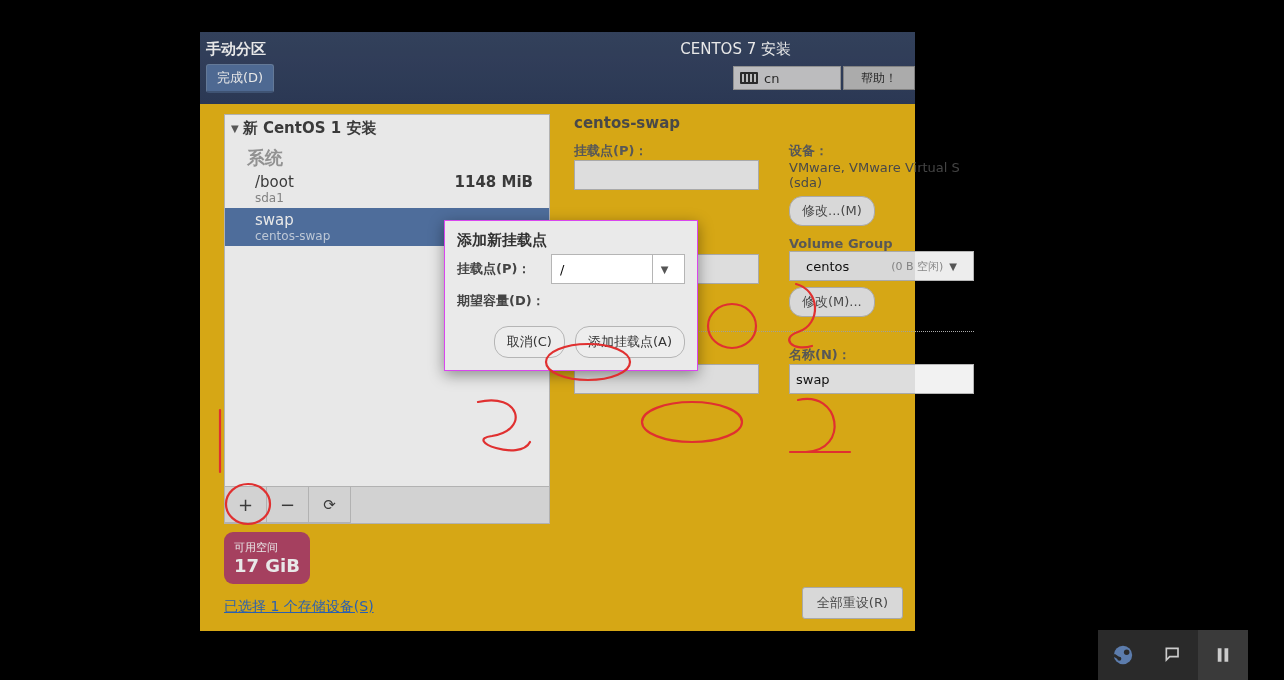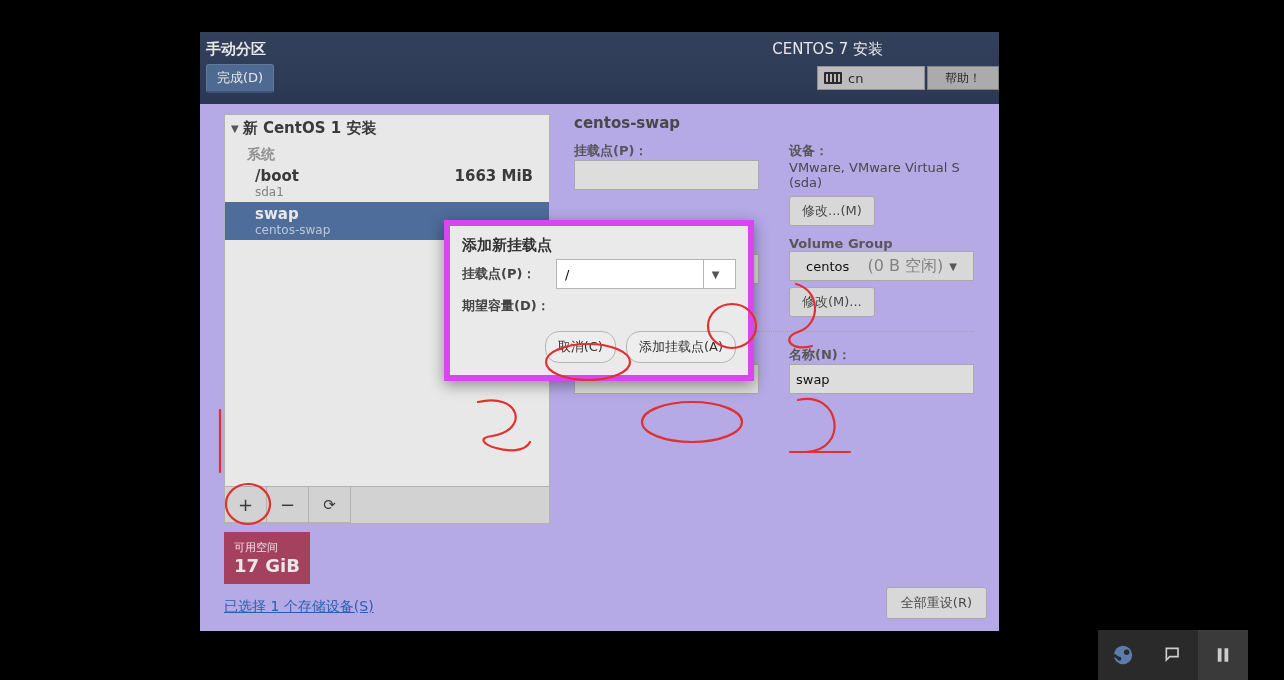--- a/index.html
+++ b/index.html
@@ -1,22 +1,22 @@
 <!DOCTYPE html>
 <html><head>
 <meta charset="utf-8">
 <style>
 * { box-sizing: border-box; margin: 0; padding: 0; font-family: "DejaVu Sans", Arial, sans-serif; }
 html, body { width: 1284px; height: 680px; background: #000; overflow: hidden; position: relative; }
 
 .installer {
   position: absolute;
   left: 200px; top: 32px;
-  width: 799px; height: 599px;
-  background: #c4b5fd;
+  width: 715px; height: 599px;
+  background: #eab308;
 }
 
 .topbar {
   height: 72px;
   background: linear-gradient(to bottom, #2b3b5a 0%, #223152 100%);
   color: #fff;
   position: relative;
 }
 .topbar-title {
   position: absolute; left: 6px; top: 8px;
@@ -27,21 +27,21 @@
   background: #4a6a9a;
   border: 1px solid #647da0;
   border-bottom: 2px solid #395076;
   color: #fff;
   font-size: 13px;
   padding: 4px 10px;
   border-radius: 3px;
   cursor: pointer;
 }
 .install-title {
-  position: absolute; right: 116px; top: 8px;
+  position: absolute; right: 124px; top: 8px;
   font-size: 15px; font-weight: 400;
 }
 .lang-box {
   position: absolute; right: 74px; top: 34px;
   width: 108px; height: 24px;
   background: #ccccce;
   border: 1px solid #999;
   display: flex; align-items: center;
   padding: 0 6px;
   font-size: 13px; color: #222;
@@ -81,27 +81,27 @@
 }
 .tree-header {
   display: flex; align-items: center;
   font-size: 15px; font-weight: bold;
   color: #333;
   padding: 4px 6px;
 }
 .tree-header .tri { font-size: 10px; margin-right: 4px; color: #555; }
 .tree-section {
   padding: 4px 8px 0 22px;
-  font-size: 14px; color: #9a9a9a; font-weight: bold;
+  font-size: 18px; color: #9a9a9a; font-weight: bold;
 }
 .tree-item {
   padding: 3px 8px 3px 30px;
   font-size: 15px;
 }
-.tree-item .mount { font-weight: bold; color: #333; text-align: right; }
+.tree-item .mount { font-weight: normal; color: #333; text-align: right; }
 .tree-item .sub { font-size: 12px; color: #888; display: block; }
 .tree-item .size { float: right; font-weight: bold; color: #333; font-size: 15px; margin-right: 8px; }
 .tree-item.selected {
   background: #4a6fa5;
 }
 .tree-item.selected .mount { color: #fff; }
 .tree-item.selected .sub { color: #cdd9ea; }
 
 .toolbar {
   position: absolute; left: 0; bottom: 0;
@@ -121,21 +121,21 @@
 .toolbar button.refresh { font-size: 15px; }
 
 .space-row {
   display: flex; gap: 14px;
   margin-top: 8px;
 }
 .space-card {
   padding: 8px 10px;
   min-width: 78px;
 }
-.space-card.free { background: #b13a5f; color: #fff; }
+.space-card.free { background: #b13a5f; color: #fff; border-radius: 9px; }
 .space-card.total { background: #7d7d7d; color: #fff; }
 .space-card .lbl { font-size: 11px; }
 .space-card .val { font-size: 18px; font-weight: bold; }
 
 .storage-link {
   margin-top: 14px;
   font-size: 14px;
   color: #1f5fbf;
   text-decoration: underline;
   cursor: pointer;
@@ -158,28 +158,28 @@
 .rp-input {
   width: 100%; height: 30px;
   border: 1px solid #b5b5b5;
   background: #f2f2f2;
   padding: 0 6px;
   font-size: 13px;
 }
 .rp-btn {
   background: #ededed; border: 1px solid #b5b5b5;
   padding: 5px 12px; font-size: 13px; color: #444;
-  border-radius: 3px; cursor: pointer;
+  border-radius: 13px; cursor: pointer;
 }
 .vg-row {
   display: flex; align-items: center;
   background: #ededed; border: 1px solid #b5b5b5;
   height: 30px; padding: 0 16px; font-size: 13px;
 }
-.vg-row .free { margin-left: auto; color: #888; font-size: 16px; }
+.vg-row .free { margin-left: auto; color: #888; font-size: 11px; }
 .vg-row .caret { margin-left: 6px; font-size: 10px; color: #555; }
 .dotted-hr {
   grid-column: 1 / -1;
   border: none;
   border-top: 1px dotted #aaa;
   margin: 4px 0;
 }
 
 .reset-btn {
   position: absolute;
@@ -192,23 +192,23 @@
 
 .dim {
   position: absolute; inset: 0;
   background: rgba(100,100,100,0.15);
   pointer-events: none;
 }
 
 .modal {
   position: absolute;
   left: 444px; top: 220px;
-  width: 310px;
+  width: 254px;
   background: #eaeaea;
-  border: 6px solid #d946ef;
+  border: 1px solid #d946ef;
   box-shadow: 0 4px 14px rgba(0,0,0,0.4);
 }
 .modal-title {
   font-size: 15px; font-weight: bold; color: #333;
   padding: 10px 12px 0 12px;
 }
 .modal-sub {
   font-size: 13px; color: #444;
   padding: 6px 12px 10px 60px;
   line-height: 1.4;
@@ -299,21 +299,21 @@
 
     <div class="left-panel">
       <div class="tree-box">
         <div class="tree-header">
           <span class="tri">▼</span>
           <span>新 CentOS 1 安装</span>
         </div>
         <div class="tree-section">系统</div>
 
         <div class="tree-item">
-          <span class="size">1663 MiB</span>
+          <span class="size">1148 MiB</span>
           <span class="mount">/boot</span>
           <span class="sub">sda1</span>
         </div>
         <div class="tree-item selected">
           <span class="size"></span>
           <span class="mount">swap</span>
           <span class="sub">centos-swap</span>
         </div>
 
         <div class="toolbar">

